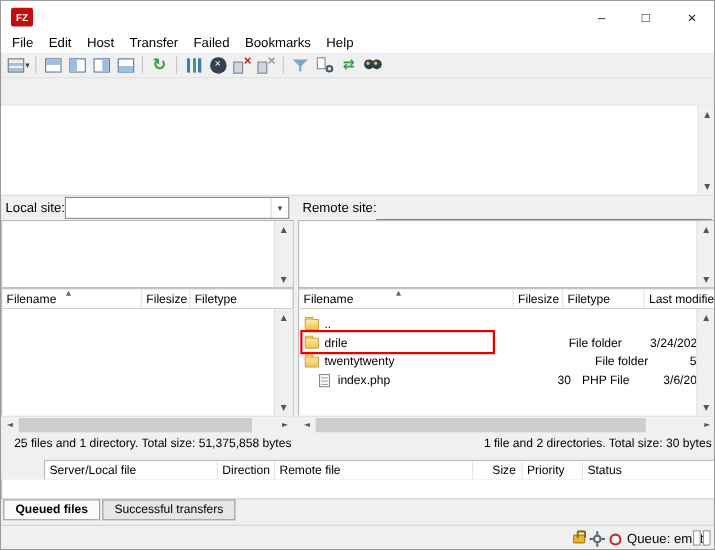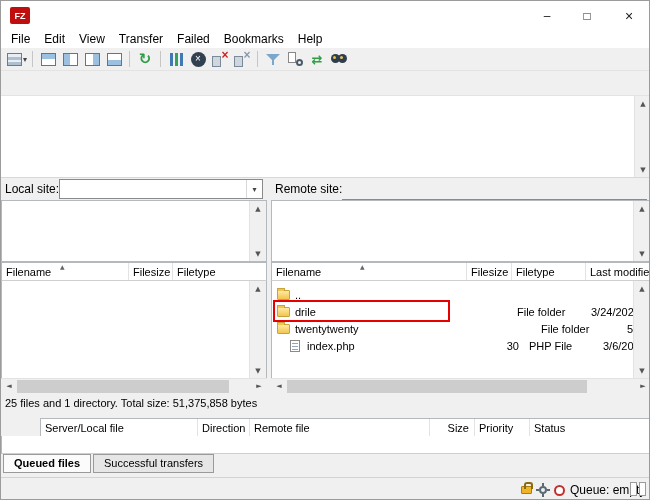--- a/index.html
+++ b/index.html
@@ -72,21 +72,21 @@
   .sortmark { position:absolute; top:0; font-size:6px; color:#666; font-family:"DejaVu Sans",sans-serif; }
   .frow { position:absolute; left:1px; height:17px; display:flex; font-size:11px; align-items:center; }
   .fc { white-space:nowrap; overflow:hidden; display:flex; align-items:center; height:100%; }
   .fc.r { justify-content:flex-end; padding-right:6px; display:flex; }
   .ico-folder { position:relative; width:13px; height:10px; background:linear-gradient(#ffe9a2,#f2c64e); border:1px solid #c8a23c; border-radius:1px; margin:0 5px 0 4px; flex:none; }
   .ico-folder::before { content:""; position:absolute; top:-3px; left:-1px; width:6px; height:2px; background:#f2c64e; border:1px solid #c8a23c; border-bottom:none; border-radius:1px 1px 0 0; }
   .ico-file { position:relative; width:10px; height:12px; background:#fff; border:1px solid #8a8a8a; margin:0 7px 0 5px; flex:none; }
   .ico-file::before { content:""; position:absolute; left:1px; top:2px; width:6px; height:1px; background:#8fa6c0; box-shadow:0 3px 0 #8fa6c0, 0 6px 0 #8fa6c0; }
   .red-annot { border:2px solid #e60000; background:transparent; z-index:5; }
 
-  .status-text { font-size:11px; line-height:19px; white-space:nowrap; overflow:hidden; }
+  .status-text { font-size:11px; line-height:19px; white-space:nowrap; overflow:hidden;text-align:right; }
 
   
   .tabs { display:flex; align-items:flex-end; font-size:11px; }
   .tab { border:1px solid #9a9a9a; padding:2px 10px 3px 10px; background:#e6e6e6; margin-right:2px; }
   .tab.active { background:#fbfbfb; font-weight:bold; }
 
   
   .statusbar { left:0; top:476px; width:100%; height:24px; border-top:1px solid #d2d2d2; background:#f0f0f0; }
   .ico-lock { position:relative; width:11px; height:8px; background:#f0b429; border:1px solid #a87e10; border-radius:1px; }
   .ico-lock::before { content:""; position:absolute; left:2px; top:-5px; width:5px; height:5px; border:2px solid #8a6a10; border-bottom:none; border-radius:3px 3px 0 0; }
@@ -105,21 +105,21 @@
   <div class="abs titlebar">
     <div class="abs fz-logo">FZ</div>
     <div class="abs win-btn" style="left:526px;">–</div>
     <div class="abs win-btn" style="left:566px;">□</div>
     <div class="abs win-btn" style="left:606px;width:44px;font-size:14px;">×</div>
   </div>
 
   <div class="abs menubar">
     <span class="menu-item">File</span>
     <span class="menu-item">Edit</span>
-    <span class="menu-item">View</span>
+    <span class="menu-item">Host</span>
     <span class="menu-item">Transfer</span>
     <span class="menu-item">Failed</span>
     <span class="menu-item">Bookmarks</span>
     <span class="menu-item">Help</span>
   </div>
 
   <div class="abs toolbar">
     <span class="tb-btn">
       <span class="ico-sitemgr"></span>
       <span class="tb-caret">▾</span>
@@ -331,20 +331,21 @@
       <span class="sarrow">▼</span>
     </div>
   </div>
   <div class="hscroll" style="left:270px;top:377px;width:380px;">
     <span class="sarrow">◄</span>
     <span class="hthumb" style="left:16px;width:300px;"></span>
     <span class="sarrow">►</span>
   </div>
 
   <div class="abs status-text" style="left:4px;top:393px;width:260px;">25 files and 1 directory. Total size: 51,375,858 bytes</div>
+  <div class="abs status-text" style="left:274px;top:393px;width:372px;">1 file and 2 directories. Total size: 30 bytes</div>
 
   <div class="abs lhdr" style="left:0;top:417px;width:650px;margin-left:39px;">
     <div class="hcell" style="width:157px;"><span>Server/Local file</span></div>
     <div class="hcell" style="width:52px;"><span>Direction</span></div>
     <div class="hcell" style="width:180px;"><span>Remote file</span></div>
     <div class="hcell r" style="width:45px;"><span>Size</span></div>
     <div class="hcell" style="width:55px;"><span>Priority</span></div>
     <div class="hcell" style="flex:1;border-right:none;"><span>Status</span></div>
   </div>
   <div class="abs" style="left:0;top:435px;width:650px;height:18px;background:#fff;border-left:1px solid #b4b9be;border-right:1px solid #b4b9be;border-bottom:1px solid #cfcfcf;"></div>

